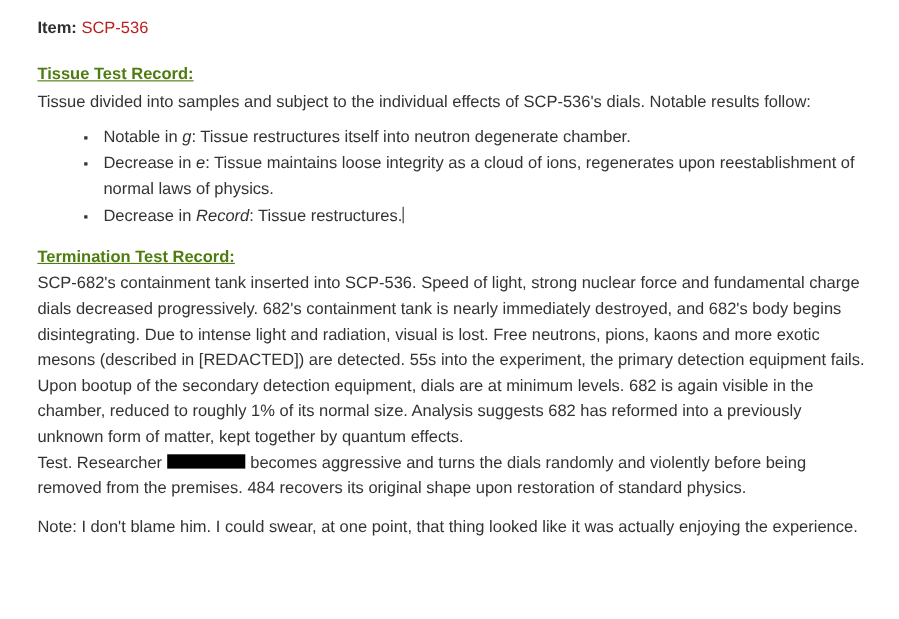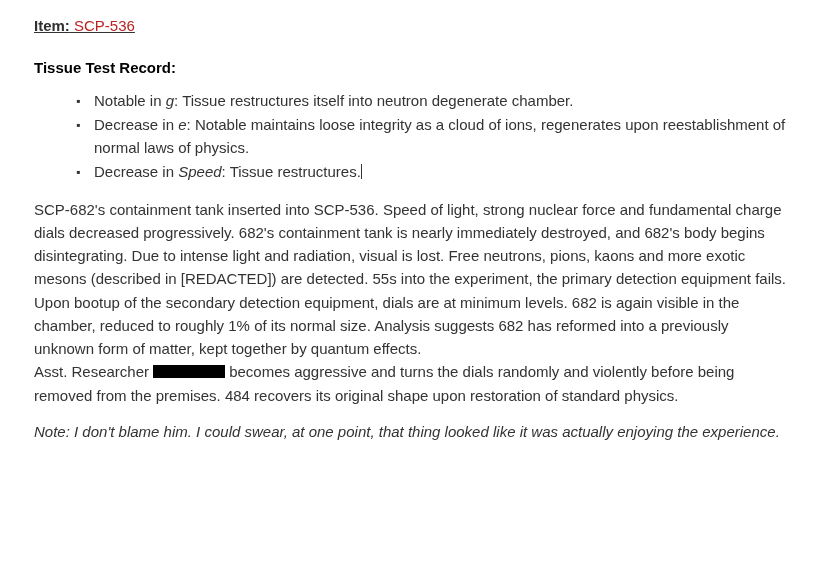--- a/index.html
+++ b/index.html
@@ -19,35 +19,35 @@
   .page {
     padding: 14px 26px 0 34px;
     box-sizing: border-box;
     width: 817px;
   }
   .block {
     margin: 0 0 13px 0;
   }
   .item-line {
     margin: 0 0 19px 0;
-    text-decoration: underline;
   }
   .bold {
     font-weight: bold;
     color: #2f2f2f;
   }
   .link {
     color: #b01;
     color: #bb2222;
     text-decoration: none;
   }
   .heading {
     font-weight: bold;
-    color: #000000;
+    color: #4d7c0f;
     margin: 0 0 1px 0;
+    text-decoration: underline;
   }
   p {
     margin: 0 0 2px 0;
   }
   ul.samples {
     list-style: none;
     margin: 9px 0 14px 0;
     padding: 0 0 0 42px;
   }
   ul.samples li {
@@ -80,60 +80,61 @@
     color: transparent;
     letter-spacing: 1px;
     padding: 0 1px;
     height: 13px;
     line-height: 13px;
     vertical-align: -1px;
     overflow: hidden;
     user-select: none;
   }
   .note {
-    font-style: italic;
     margin-top: 0;
     line-height: 1.6;
   }
   .para {
     margin: 0;
   }
 </style>
 </head>
 <body>
 
 <div class="page">
 
   <div class="item-line">
     <span class="bold">Item:</span>
     <a href="#" class="link">SCP-536</a>
   </div>
 
   <div class="block">
     <div class="heading">Tissue Test Record:</div>
+    <p class="para">Tissue divided into samples and subject to the individual effects of SCP-536's dials. Notable results follow:</p>
 
     <ul class="samples">
       <li>
         <span class="marker">▪</span>
         <span>Notable in </span><em>g</em><span>: Tissue restructures itself into neutron degenerate chamber.</span>
       </li>
       <li>
         <span class="marker">▪</span>
-        <span>Decrease in </span><em>e</em><span>: Notable maintains loose integrity as a cloud of ions, regenerates upon reestablishment of normal laws of physics.</span>
+        <span>Decrease in </span><em>e</em><span>: Tissue maintains loose integrity as a cloud of ions, regenerates upon reestablishment of normal laws of physics.</span>
       </li>
       <li>
         <span class="marker">▪</span>
-        <span>Decrease in </span><em>Speed</em><span>: Tissue restructures.</span><span class="caret"></span>
+        <span>Decrease in </span><em>Record</em><span>: Tissue restructures.</span><span class="caret"></span>
       </li>
     </ul>
   </div>
 
   <div class="block">
+    <div class="heading">Termination Test Record:</div>
     <p class="para">SCP-682's containment tank inserted into SCP-536. Speed of light, strong nuclear force and fundamental charge dials decreased progressively. 682's containment tank is nearly immediately destroyed, and 682's body begins disintegrating. Due to intense light and radiation, visual is lost. Free neutrons, pions, kaons and more exotic mesons (described in [REDACTED]) are detected. 55s into the experiment, the primary detection equipment fails.</p>
     <p class="para">Upon bootup of the secondary detection equipment, dials are at minimum levels. 682 is again visible in the chamber, reduced to roughly 1% of its normal size. Analysis suggests 682 has reformed into a previously unknown form of matter, kept together by quantum effects.</p>
     <p class="para">
-      <span>Asst. Researcher </span><span class="redacted">██████</span><span> becomes aggressive and turns the dials randomly and violently before being removed from the premises. 484 recovers its original shape upon restoration of standard physics.</span>
+      <span>Test. Researcher </span><span class="redacted">██████</span><span> becomes aggressive and turns the dials randomly and violently before being removed from the premises. 484 recovers its original shape upon restoration of standard physics.</span>
     </p>
   </div>
 
   <div class="note">Note: I don't blame him. I could swear, at one point, that thing looked like it was actually enjoying the experience.</div>
 
 </div>
 
 </body></html>

